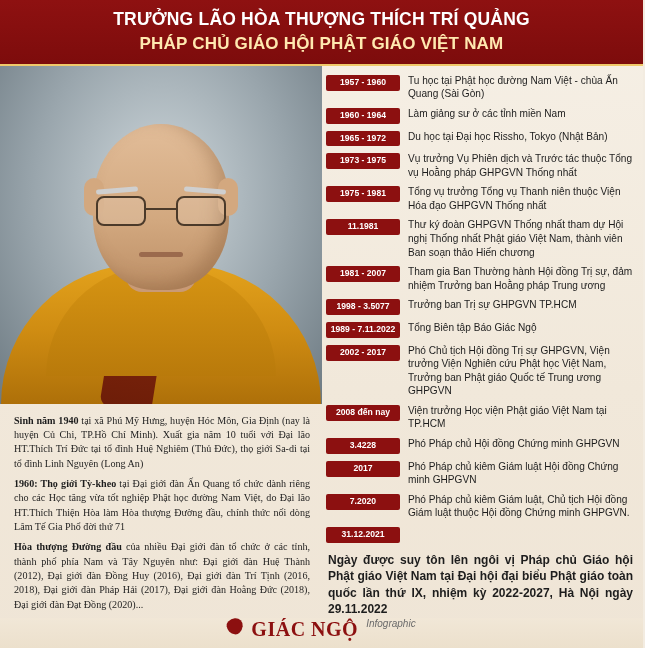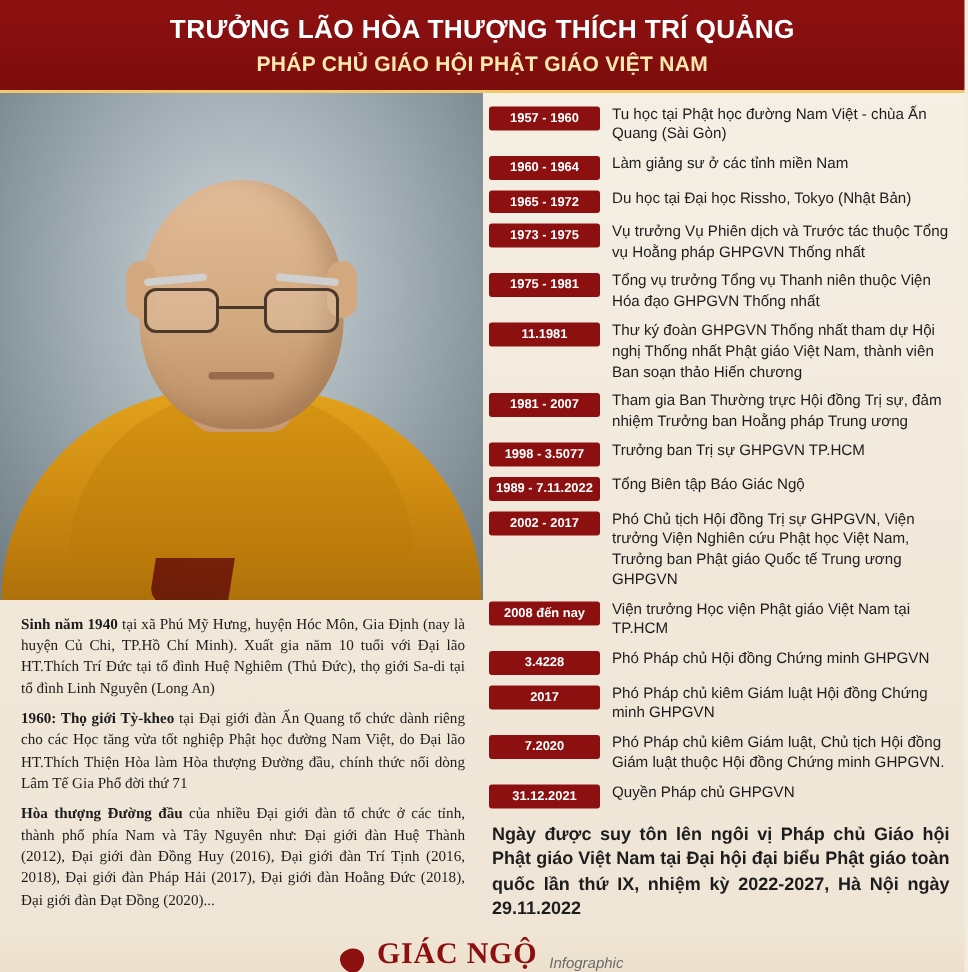--- a/index.html
+++ b/index.html
@@ -26,21 +26,21 @@
   }
   .header .title {
     color: #ffffff;
     font-size: 17.5px;
     font-weight: bold;
     letter-spacing: .2px;
     line-height: 1.18;
   }
   .header .subtitle {
     color: #ffe9b0;
-    font-size: 14px;
+    font-size: 17px;
     font-weight: bold;
     margin-top: 4px;
     letter-spacing: .2px;
   }
   
   .body-wrap {
     display: flex;
     padding: 0;
   }
   .left-col {
@@ -222,21 +222,21 @@
     height: 1px;
     background: #c9b89c;
     margin: 2px 14px 6px 14px;
   }
   
   .logobar {
     position: absolute;
     left: 0; right: 0; bottom: 0;
     height: 30px;
     display: flex;
-    align-items: flex-end;
+    align-items: flex-start;
     justify-content: center;
     gap: 8px;
     background: linear-gradient(180deg,#f1e7d7 0%, #ece0cc 100%);
   }
   .logo-g {
     color: #8c1010;
     font-family: "Liberation Serif", serif;
     font-size: 20px;
     font-weight: bold;
     letter-spacing: .5px;
@@ -311,21 +311,21 @@
           <div class="tl-row">
             <div class="tl-year">1975 - 1981</div>
             <div class="tl-text">Tổng vụ trưởng Tổng vụ Thanh niên thuộc Viện Hóa đạo GHPGVN Thống nhất</div>
           </div>
           <div class="tl-row">
             <div class="tl-year">11.1981</div>
             <div class="tl-text">Thư ký đoàn GHPGVN Thống nhất tham dự Hội nghị Thống nhất Phật giáo Việt Nam, thành viên Ban soạn thảo Hiến chương</div>
           </div>
           <div class="tl-row">
             <div class="tl-year">1981 - 2007</div>
-            <div class="tl-text">Tham gia Ban Thường trực Hội đồng Trị sự, đảm nhiệm Trưởng ban Hoằng pháp Trung ương</div>
+            <div class="tl-text">Tham gia Ban Thường hành Hội đồng Trị sự, đảm nhiệm Trưởng ban Hoằng pháp Trung ương</div>
           </div>
           <div class="tl-row">
             <div class="tl-year">1998 - 3.5077</div>
             <div class="tl-text">Trưởng ban Trị sự GHPGVN TP.HCM</div>
           </div>
           <div class="tl-row">
             <div class="tl-year">1989 - 7.11.2022</div>
             <div class="tl-text">Tổng Biên tập Báo Giác Ngộ</div>
           </div>
           <div class="tl-row">
@@ -343,21 +343,20 @@
           <div class="tl-row">
             <div class="tl-year">2017</div>
             <div class="tl-text">Phó Pháp chủ kiêm Giám luật Hội đồng Chứng minh GHPGVN</div>
           </div>
           <div class="tl-row">
             <div class="tl-year">7.2020</div>
             <div class="tl-text">Phó Pháp chủ kiêm Giám luật, Chủ tịch Hội đồng Giám luật thuộc Hội đồng Chứng minh GHPGVN.</div>
           </div>
           <div class="tl-row">
             <div class="tl-year">31.12.2021</div>
-            <div class="tl-text">Quyền Pháp chủ GHPGVN</div>
           </div>
         </div>
       <div class="tl-note">Ngày được suy tôn lên ngôi vị Pháp chủ Giáo hội Phật giáo Việt Nam tại Đại hội đại biểu Phật giáo toàn quốc lần thứ IX, nhiệm kỳ 2022-2027, Hà Nội ngày 29.11.2022</div>
     </div>
   </div>
 
   <div class="divider"></div>
   <div class="foot">
     <p><i>Tác giả của Nghi thức hành trì, Bốn môn Pháp Hoa, Lược giải Kinh Duy Ma, Lược giải Kinh Pháp Hoa, Lược giải Kinh Hoa Nghiêm, Hoằng pháp và Trụ trì, Tư tưởng Phật giáo (3 tập), Phật giáo nhập thế và phát triển (3 tập)…, một phần được suy tập trong "Trí Quảng toàn tập"</i></p>
 

